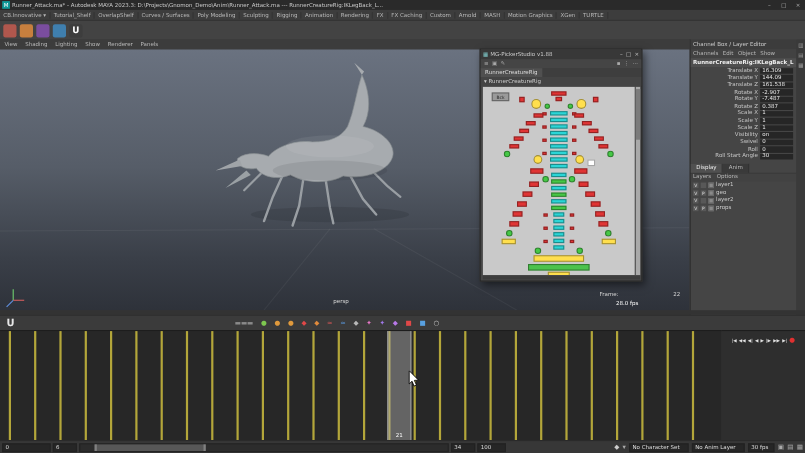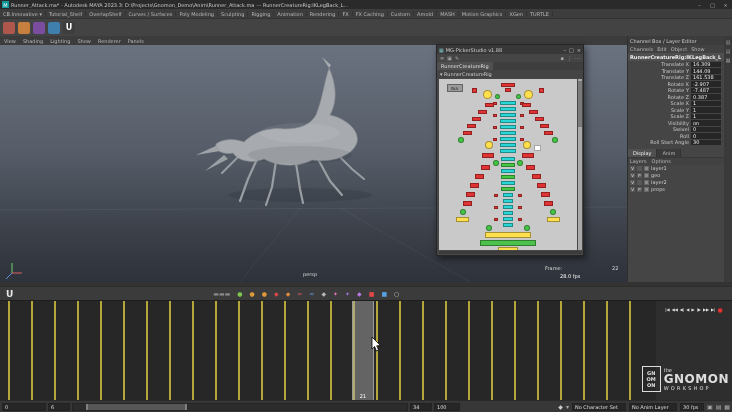--- a/index.html
+++ b/index.html
@@ -456,32 +456,20 @@
         <span>|◀</span>
         <span>◀◀</span>
         <span>◀|</span>
         <span>◀</span>
         <span>▶</span>
         <span>|▶</span>
         <span>▶▶</span>
         <span>▶|</span>
         <span class="rec">●</span>
       </div>
-    <div class="gnomon">
-      <div class="gmark">
-          <div>GN</div>
-          <div>OM</div>
-          <div>ON</div>
-        </div>
-      <div class="gtxt">
-        <div class="the">the</div>
-        <div class="nm">GNOMON</div>
-        <div class="ws">WORKSHOP</div>
-      </div>
-    </div>
   </div>
 
   <div class="abs rangerow">
     <span class="fld" style="width:44px;">0</span>
     <span class="fld" style="width:22px;">6</span>
     <span class="rtrack">
       <span class="rbar" id="rbar" style="left: 4%; width: 30%;">
           <span class="rgrip" style="left: 0px;"></span>
           <span class="rgrip" style="right: 0px;"></span>
         </span>

